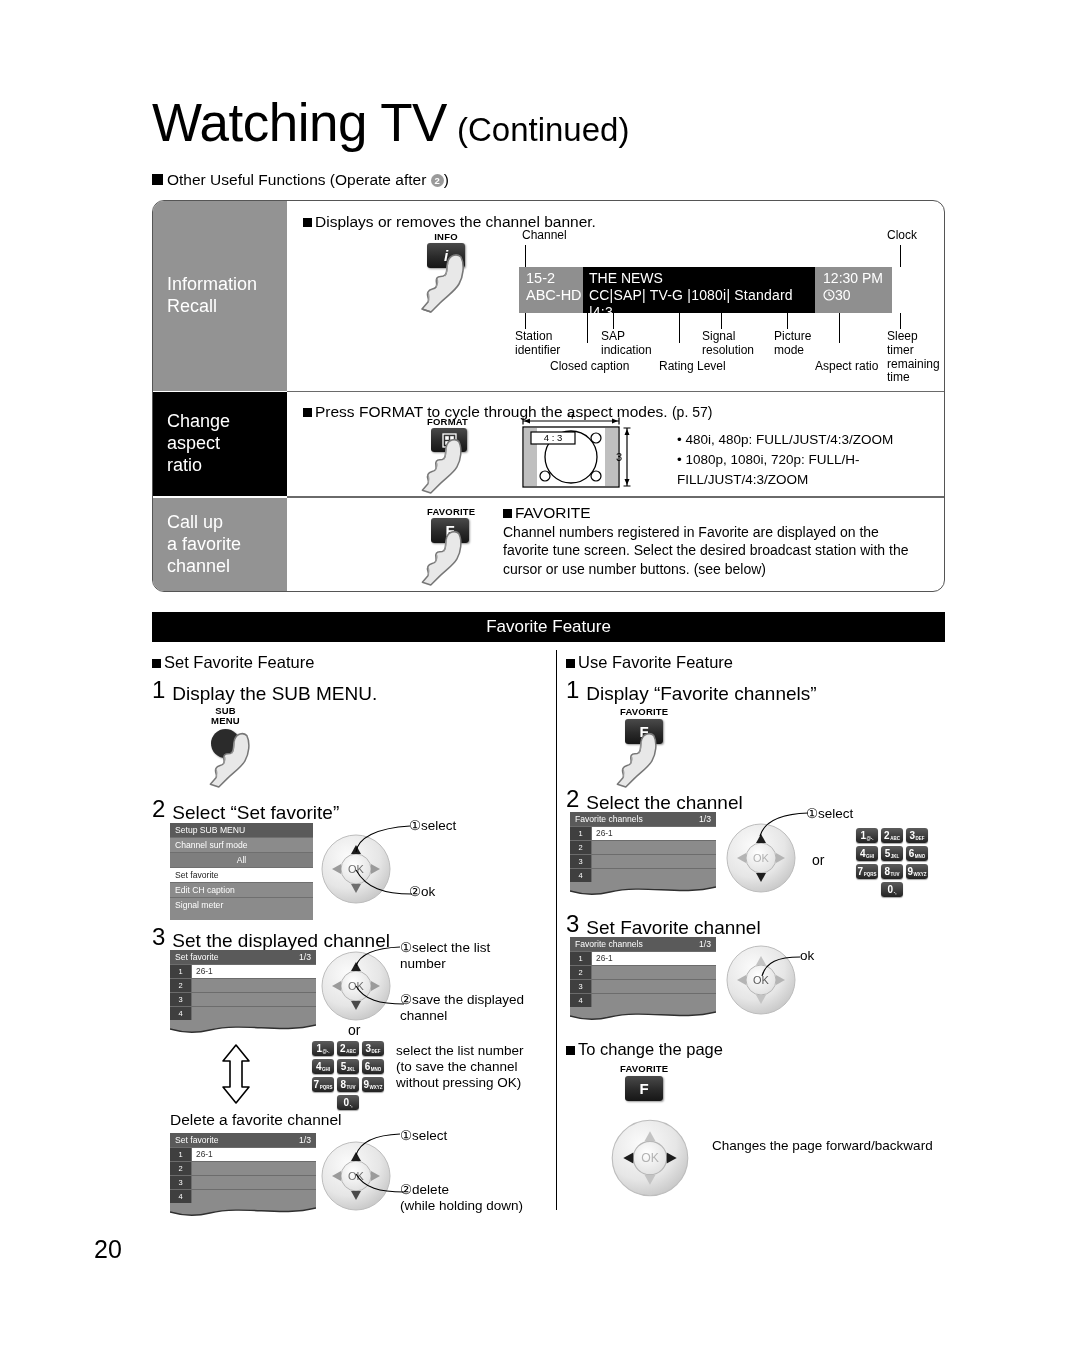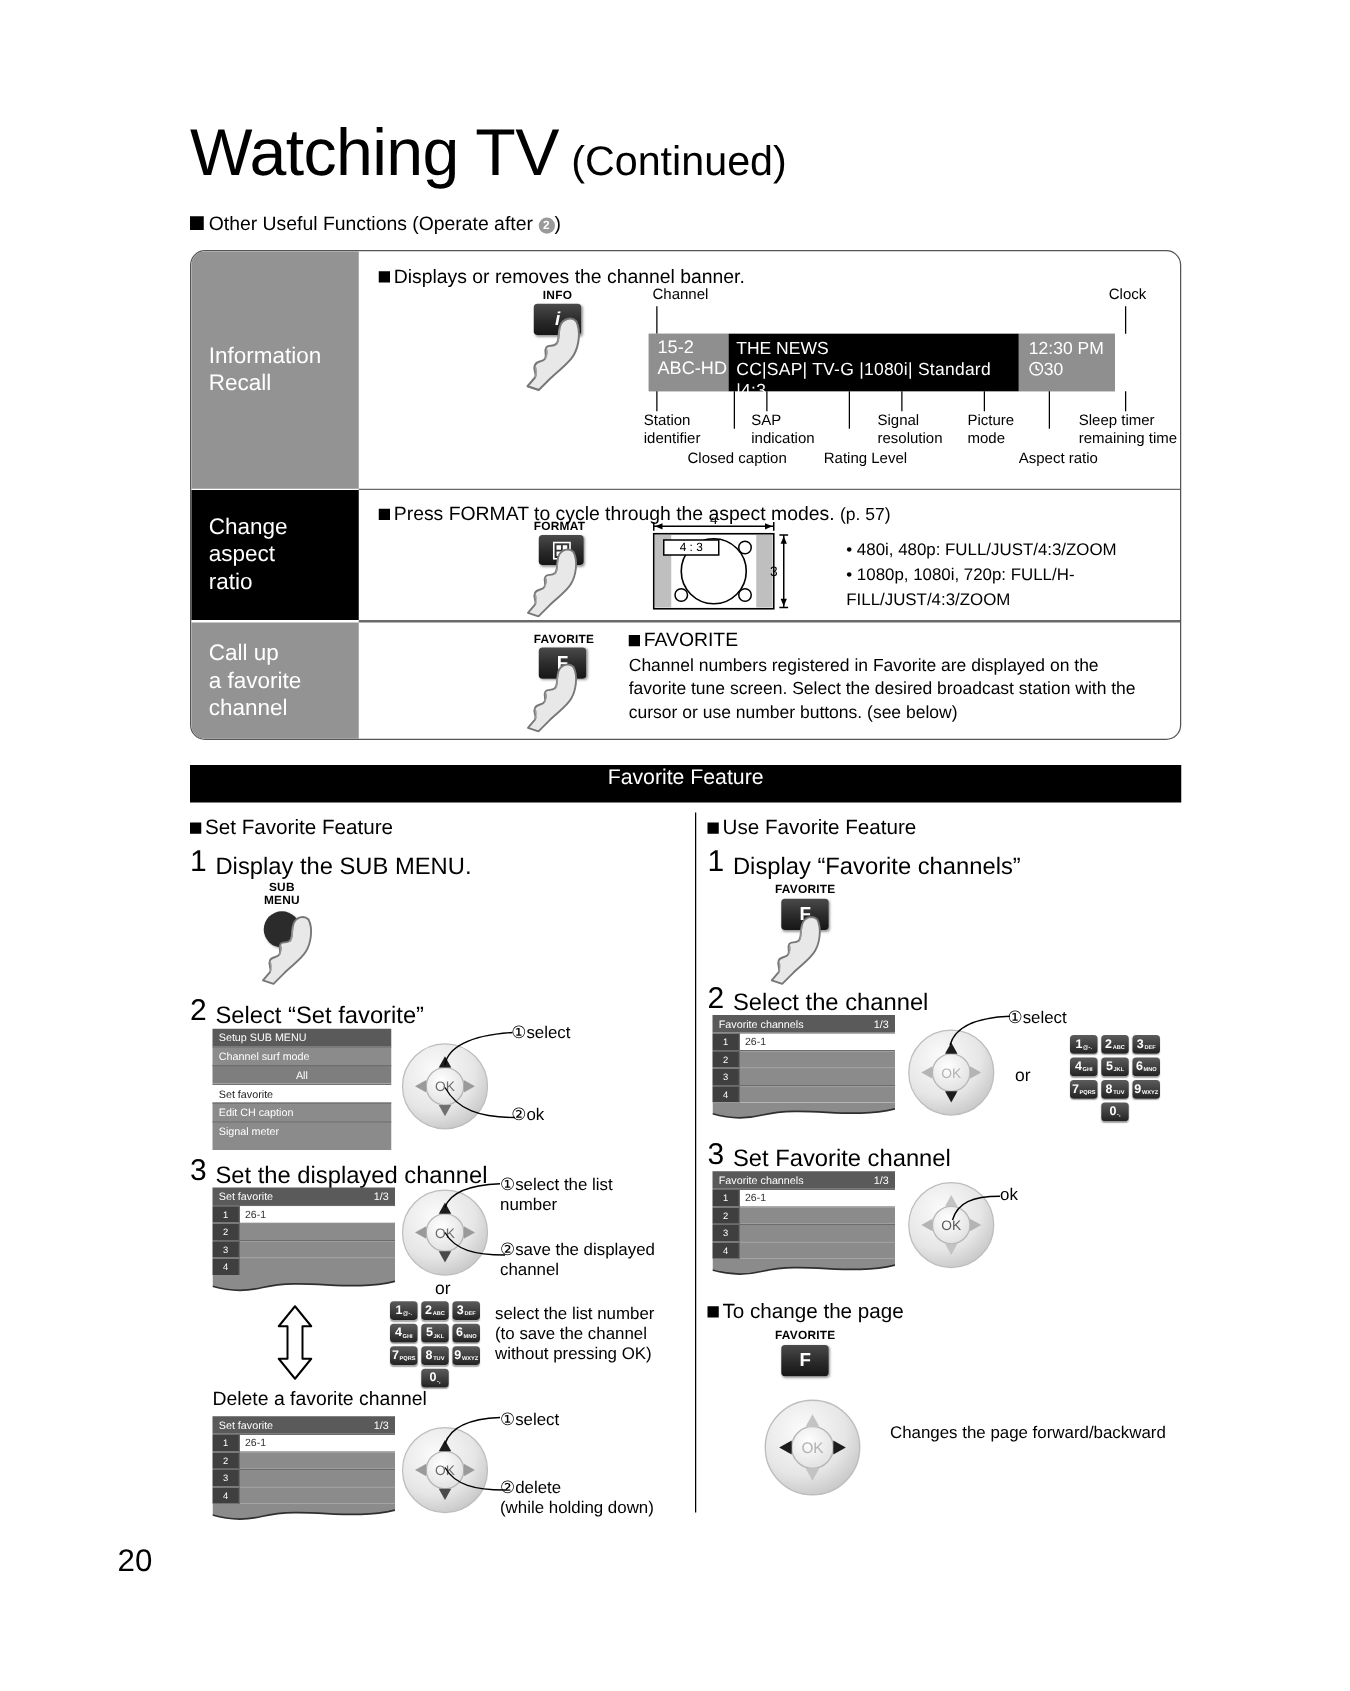--- a/index.html
+++ b/index.html
@@ -75,21 +75,21 @@
   .banner .right .c1 { font-size: 14px; line-height: 1.22; }
   .banner .right .c2 { font-size: 14px; line-height: 1.22; }
 
   .lbl { position: absolute; font-size: 12px; line-height: 1.15; }
   .leader { position: absolute; background: #000; width: 1px; }
 
   
   .ff-bar {
     position: absolute; left: 152px; top: 612px; width: 793px; height: 30px;
     background: #000; color: #fff; font-size: 17px;
-    display: flex; align-items: flex-start; justify-content: center;
+    display: flex; align-items: center; justify-content: center;
   }
 
   
   .col-div { position: absolute; left: 556px; top: 650px; width: 1.3px; height: 560px; background: #000; }
 
   
   .colhead { position: absolute; font-size: 16.5px; }
   .stepnum { font-size: 24px; font-weight: 400; line-height: 1; }
   .steptxt { font-size: 19px; }
   .step { position: absolute; display: flex; align-items: flex-start; gap: 7px; }
@@ -221,21 +221,21 @@
 resolution</div>
 
         <div class="leader" style="left:500px;top:112px;height:16px"></div>
         <div class="lbl" style="left:487px;top:129px;white-space:pre-line">Picture
 mode</div>
 
         <div class="leader" style="left:552px;top:112px;height:30px"></div>
         <div class="lbl" style="left:528px;top:159px">Aspect ratio</div>
 
         <div class="leader" style="left:613px;top:112px;height:16px"></div>
-        <div class="lbl" style="left:576px;top:129px;white-space:pre-line">Sleep timer
+        <div class="lbl" style="left:600px;top:129px;white-space:pre-line">Sleep timer
 remaining time</div>
       </div>
     </div>
     <div class="hr" style="margin-left:134px"></div>
 
     <div class="row row2">
       <div class="side black">
         <span style="white-space:pre-line">Change
 aspect
 ratio</span>

